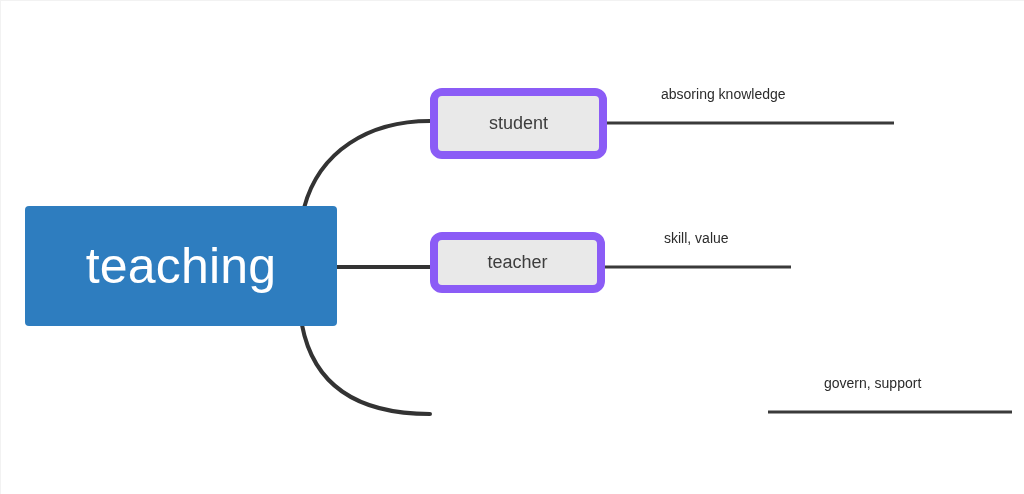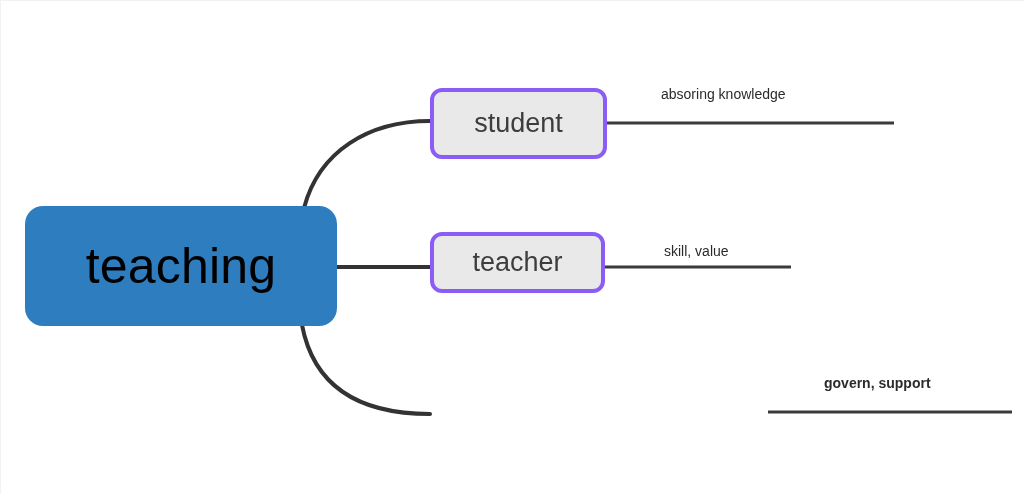--- a/index.html
+++ b/index.html
@@ -32,32 +32,32 @@
     position: absolute;
     box-sizing: border-box;
     display: flex;
     align-items: center;
     justify-content: center;
     text-align: center;
     white-space: nowrap;
   }
   .node-root {
     background: #2E7DBF;
-    color: #000000;
-    border-radius: 18px;
+    color: #ffffff;
+    border-radius: 4px;
     font-size: 50px;
     font-weight: 400;
     letter-spacing: 0.2px;
   }
   .node-child {
     background: #e9e9e9;
     color: #3d3d3d;
-    border: 4px solid #8b5cf6;
+    border: 8px solid #8b5cf6;
     border-radius: 12px;
-    font-size: 27px;
+    font-size: 18px;
     font-weight: 400;
   }
   .edge-label {
     position: absolute;
     color: #2b2b2b;
     font-size: 14px;
     white-space: nowrap;
     text-align: center;
   }
 </style>
@@ -86,21 +86,21 @@
   <div class="node node-child" style="left:429px; top:87px; width:177px; height:71px;">
     <span>student</span>
   </div>
   <div class="edge-label" style="left:660px; top:85px;">
     <span>absoring knowledge</span>
   </div>
 
   <div class="node node-child" style="left:429px; top:231px; width:175px; height:61px;">
     <span>teacher</span>
   </div>
-  <div class="edge-label" style="left:663px; top:229px;margin-top:13px;">
+  <div class="edge-label" style="left:663px; top:229px;">
     <span>skill, value</span>
   </div>
 
-  <div class="edge-label" style="left:823px; top:374px;font-weight:bold;">
+  <div class="edge-label" style="left:823px; top:374px;">
     <span>govern, support</span>
   </div>
 
 </div>
 
 </body></html>

